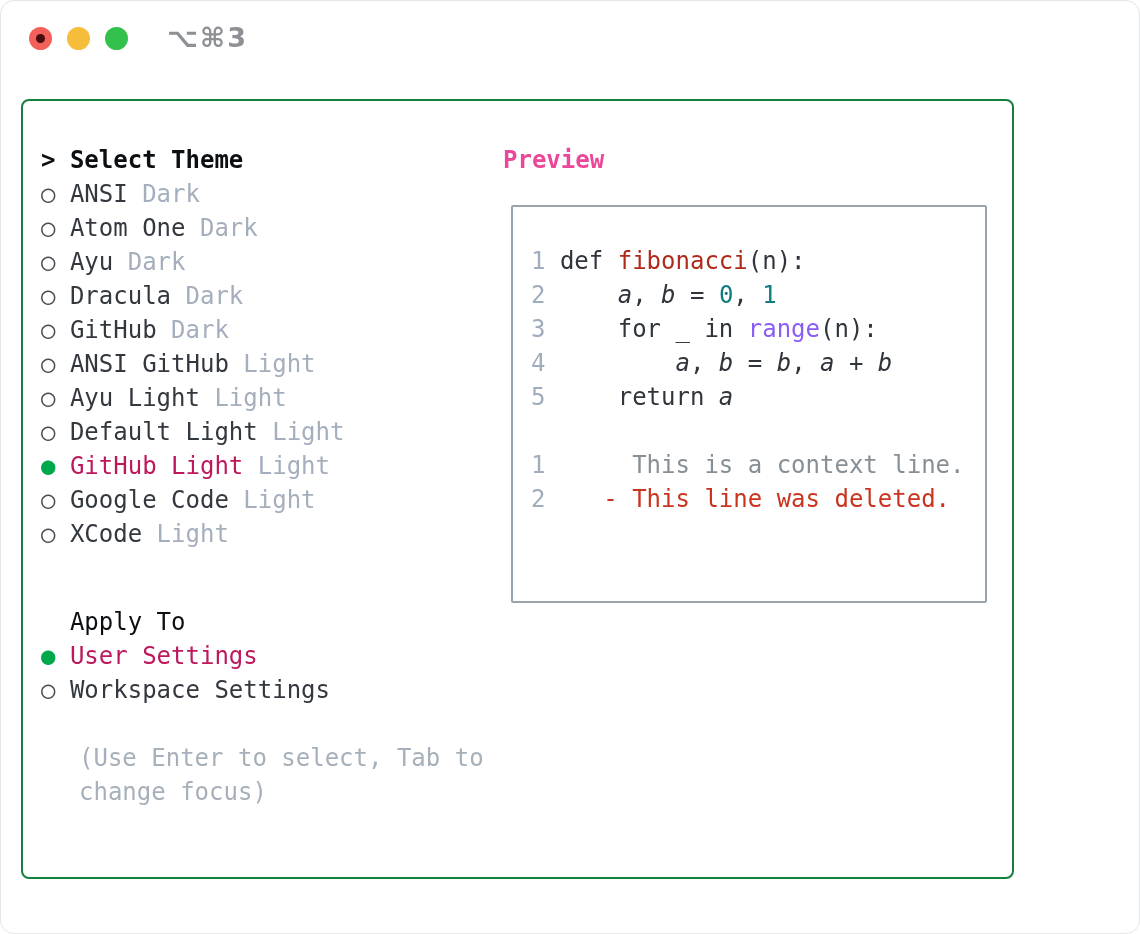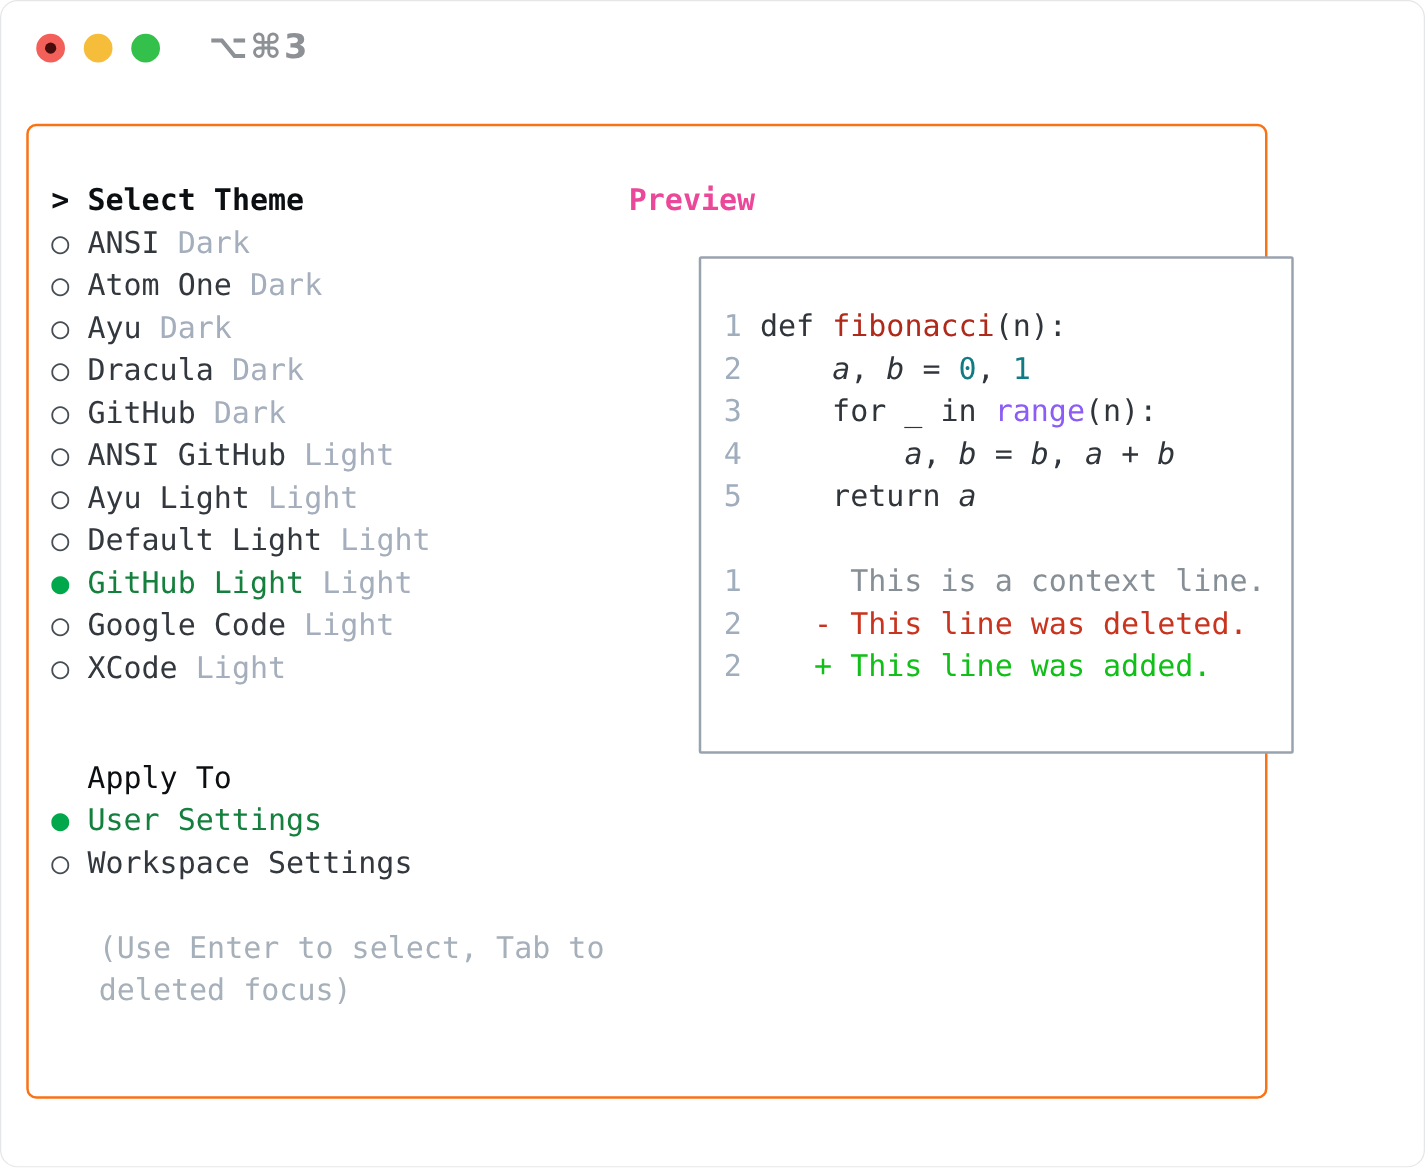--- a/index.html
+++ b/index.html
@@ -23,42 +23,41 @@
   .traffic.minimize{left:66px;background:#f6bd3b;}
   .traffic.zoom{left:104px;background:#33c14b;}
   .window-title{
     position:absolute;left:166px;top:20px;height:34px;line-height:34px;
     font-family:"DejaVu Sans",sans-serif;
     font-size:27px;font-weight:600;color:#8d9094;letter-spacing:2px;
   }
   
   .panel{
     position:absolute;left:20px;top:98px;width:993px;height:780px;
-    border:2px solid #f97316;border-radius:8px;box-sizing:border-box;
+    border:2px solid #15803d;border-radius:8px;box-sizing:border-box;
     background:#ffffff;
   }
   .line,.row{height:34px;line-height:34px;font-size:24px;white-space:pre;}
   .left-col{position:absolute;left:18px;top:42px;}
   .header-line{font-weight:700;color:#0c0f12;}
   .t-name{color:#33383f;}
-  .t-name.sel{color:#15803d;}
+  .t-name.sel{color:#be185d;}
   .bullet{color:#464d54;}
   .bullet.sel{color:#00a84b;}
   .t-variant{color:#a4aebc;}
   .indent2{padding-left:2ch;}
   .apply-header{color:#0c0f12;margin-top:20px;}
   .hint{color:#a6b0ba;margin-left:38px;}
   .row{cursor:default;}
   
   .preview-label{position:absolute;left:480px;top:42px;font-weight:700;color:#ec4899;}
   .preview-box{
     position:absolute;left:488px;top:104px;width:476px;height:398px;
     border:2px solid #99a3ae;border-radius:2px;box-sizing:border-box;
     background:#ffffff;
-    margin-left:48px;
   }
   .code{padding:37px 0 0 18px;}
   .code-line{height:34px;line-height:34px;font-size:24px;white-space:pre;}
   .tok-ln{color:#a0adbd;}
   .tok-code{color:#30353b;}
   .tok-fn{color:#b02a1c;}
   .tok-var{color:#30353b;font-style:italic;}
   .tok-num{color:#0f7b82;}
   .tok-builtin{color:#8b5cf6;}
   .tok-ctx{color:#878f96;}
@@ -102,34 +101,33 @@
       <div class="line apply-header indent2">Apply To</div>
 
       <div id="apply-options">
           <div class="row"><span class="bullet sel">●</span><span class="t-name sel"> User Settings</span></div>
           <div class="row"><span class="bullet">○</span><span class="t-name"> Workspace Settings</span></div>
         </div>
 
       <div class="line"> </div>
       <div id="hint-lines">
           <div class="line hint">(Use Enter to select, Tab to</div>
-          <div class="line hint">deleted focus)</div>
+          <div class="line hint">change focus)</div>
         </div>
     </div>
 
     <div class="line preview-label">Preview</div>
 
     <div class="preview-box">
       <div class="code" id="code-lines">
           <div class="code-line"><span class="tok-ln">1</span><span class="tok-code"> def </span><span class="tok-fn">fibonacci</span><span class="tok-code">(n):</span></div>
           <div class="code-line"><span class="tok-ln">2</span><span class="tok-code">     </span><span class="tok-var">a</span><span class="tok-code">, </span><span class="tok-var">b</span><span class="tok-code"> = </span><span class="tok-num">0</span><span class="tok-code">, </span><span class="tok-num">1</span></div>
           <div class="code-line"><span class="tok-ln">3</span><span class="tok-code">     for _ in </span><span class="tok-builtin">range</span><span class="tok-code">(n):</span></div>
           <div class="code-line"><span class="tok-ln">4</span><span class="tok-code">         </span><span class="tok-var">a</span><span class="tok-code">, </span><span class="tok-var">b</span><span class="tok-code"> = </span><span class="tok-var">b</span><span class="tok-code">, </span><span class="tok-var">a</span><span class="tok-code"> + </span><span class="tok-var">b</span></div>
           <div class="code-line"><span class="tok-ln">5</span><span class="tok-code">     return </span><span class="tok-var">a</span></div>
           <div class="code-line"></div>
           <div class="code-line"><span class="tok-ln">1</span><span class="tok-ctx">      This is a context line.</span></div>
           <div class="code-line"><span class="tok-ln">2</span><span class="tok-del">    - This line was deleted.</span></div>
-          <div class="code-line"><span class="tok-ln">2</span><span class="tok-add">    + This line was added.</span></div>
         </div>
     </div>
 
   </div>
 </div>
 
 </body></html>

